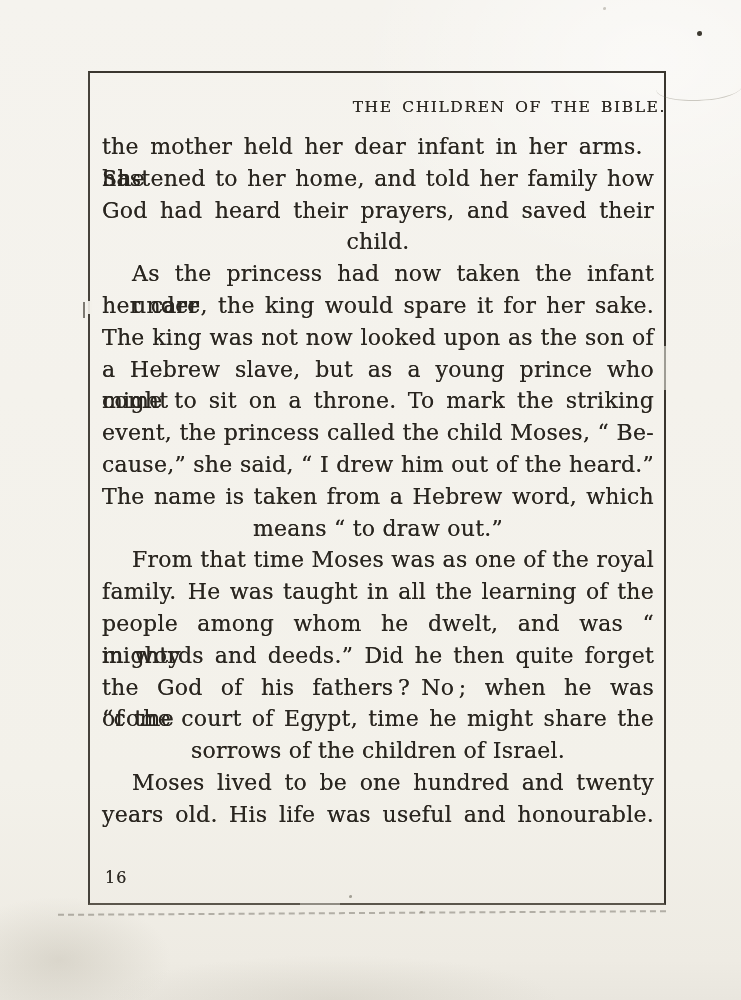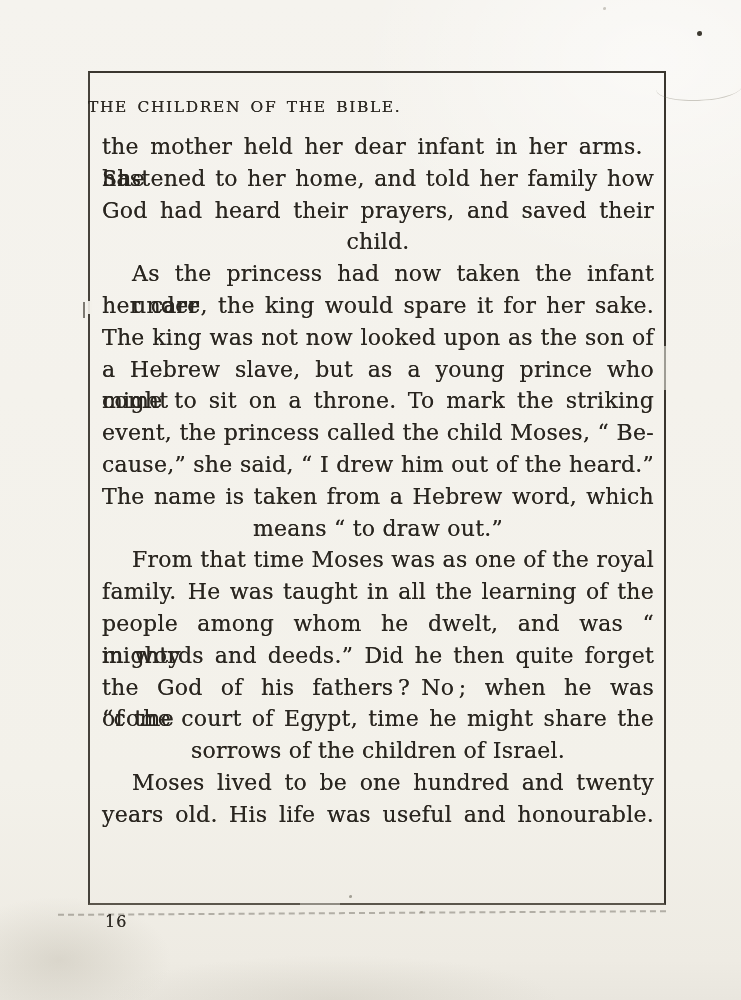--- a/index.html
+++ b/index.html
@@ -58,21 +58,21 @@
   }
   
   .speck { position: absolute; border-radius: 60% 45% 55% 50%; }
   .speck.s1 { left: 697px; top: 31px;  width: 5px; height: 5px; background: #3d3931; }
   .speck.s2 { left: 349px; top: 895px; width: 3px; height: 3px; background: #8a857a; opacity: .75; }
   .speck.s3 { left: 603px; top: 7px;   width: 3px; height: 3px; background: #9a958a; opacity: .5; }
   .speck.s4 { left: 420px; top: 911px; width: 3px; height: 2px; background: #7d7769; opacity: .6; }
 
   .running-title {
     position: absolute; left: 88px; top: 97px; width: 578px;
-    text-align: left;
+    text-align: right;
     font-size: 15.5px; line-height: 20px;
     letter-spacing: 1.6px;
     word-spacing: 3px;
     color: #2c2822;
     text-shadow: 0 0 0.6px rgba(44,40,34,0.85);
   }
   .text-block {
     position: absolute; left: 102px; top: 131px; width: 552px;
     color: var(--ink);
     font-size: 22px;
@@ -81,21 +81,20 @@
   }
   .line { height: 31.8px; line-height: 31.8px; text-align: center; white-space: pre-wrap; }
   .line.j   { text-align: justify; text-align-last: justify; -moz-text-align-last: justify; text-justify: inter-word; }
   .line.ind { padding-left: 30px; box-sizing: border-box; }
   .page-number {
     position: absolute; left: 105px; top: 867px;
     font-size: 16px; line-height: 22px;
     letter-spacing: 1px;
     color: #2e2a24;
     text-shadow: 0 0 0.5px rgba(46,42,36,0.8);
-    margin-top: 44px;
   }
 </style>
 </head>
 <body>
 
 <div class="paper"></div>
 
 <div class="frame"></div>
 <div class="break b-left"></div>
 <div class="break b-right"></div>

